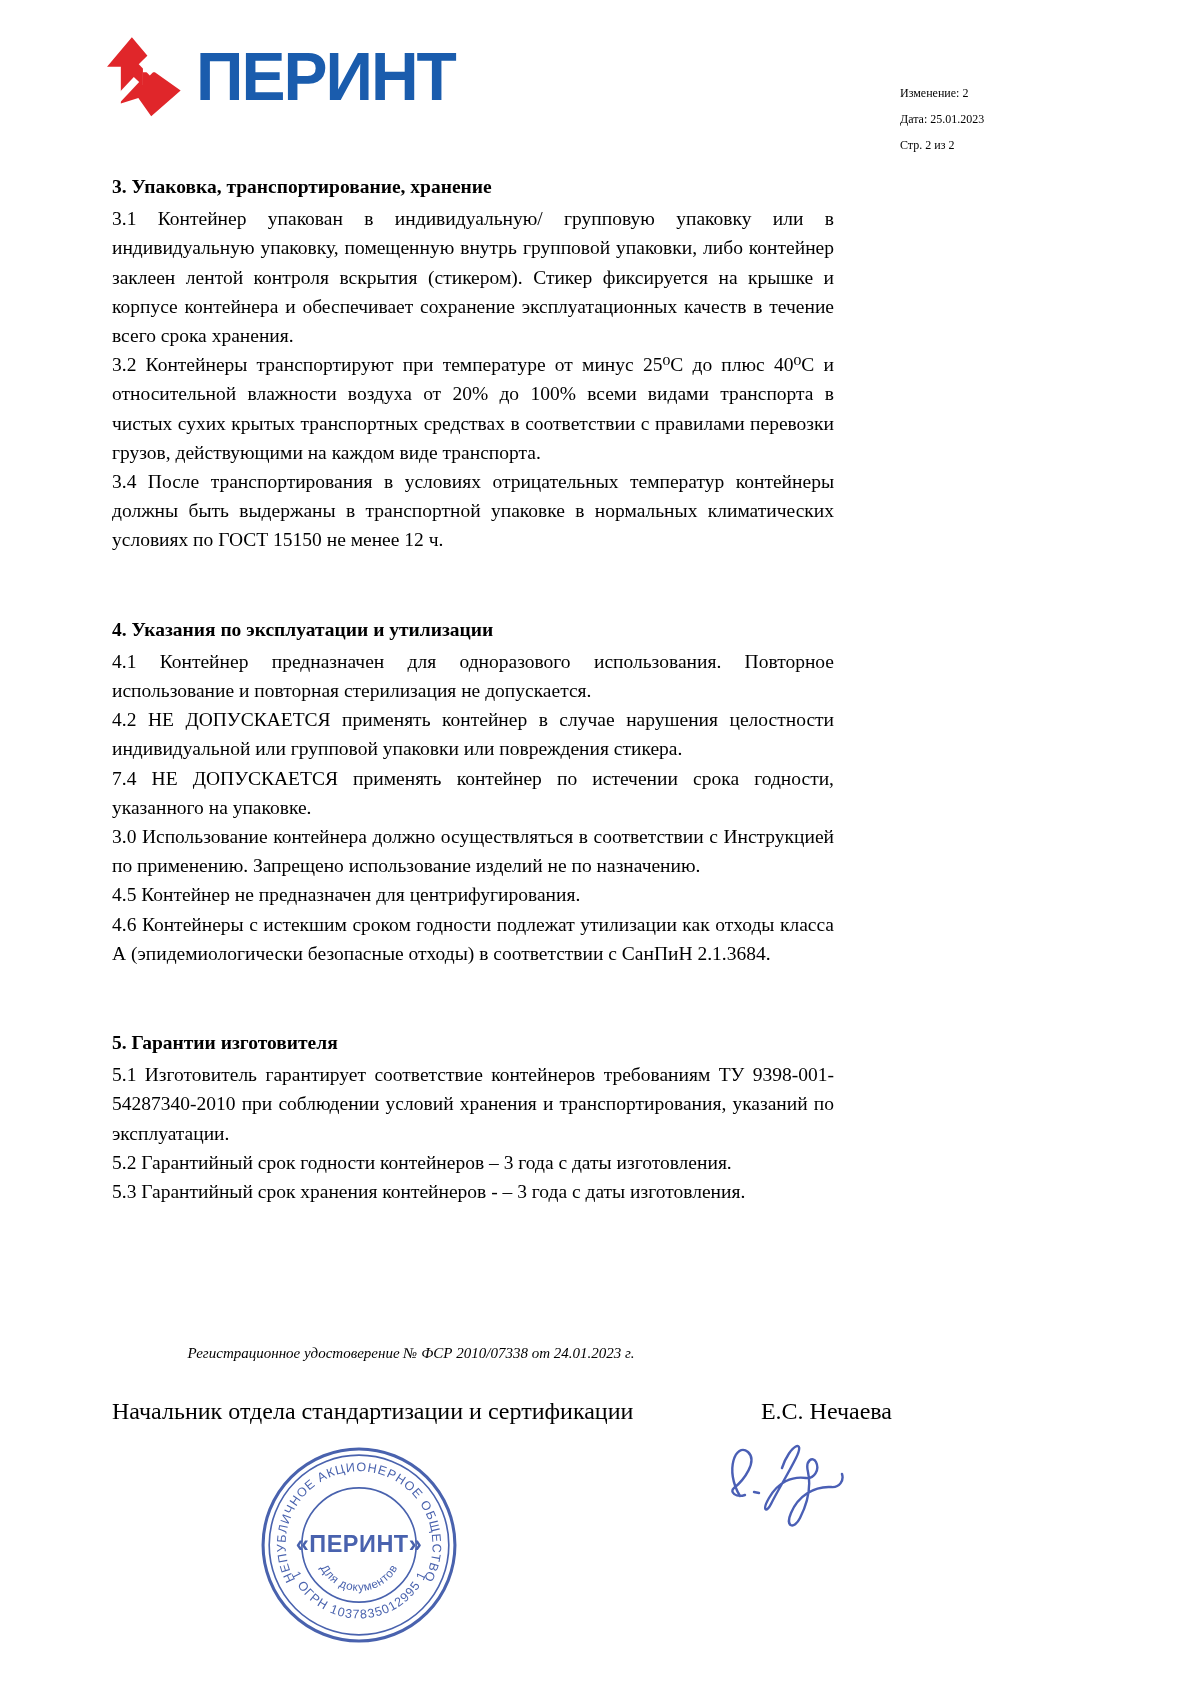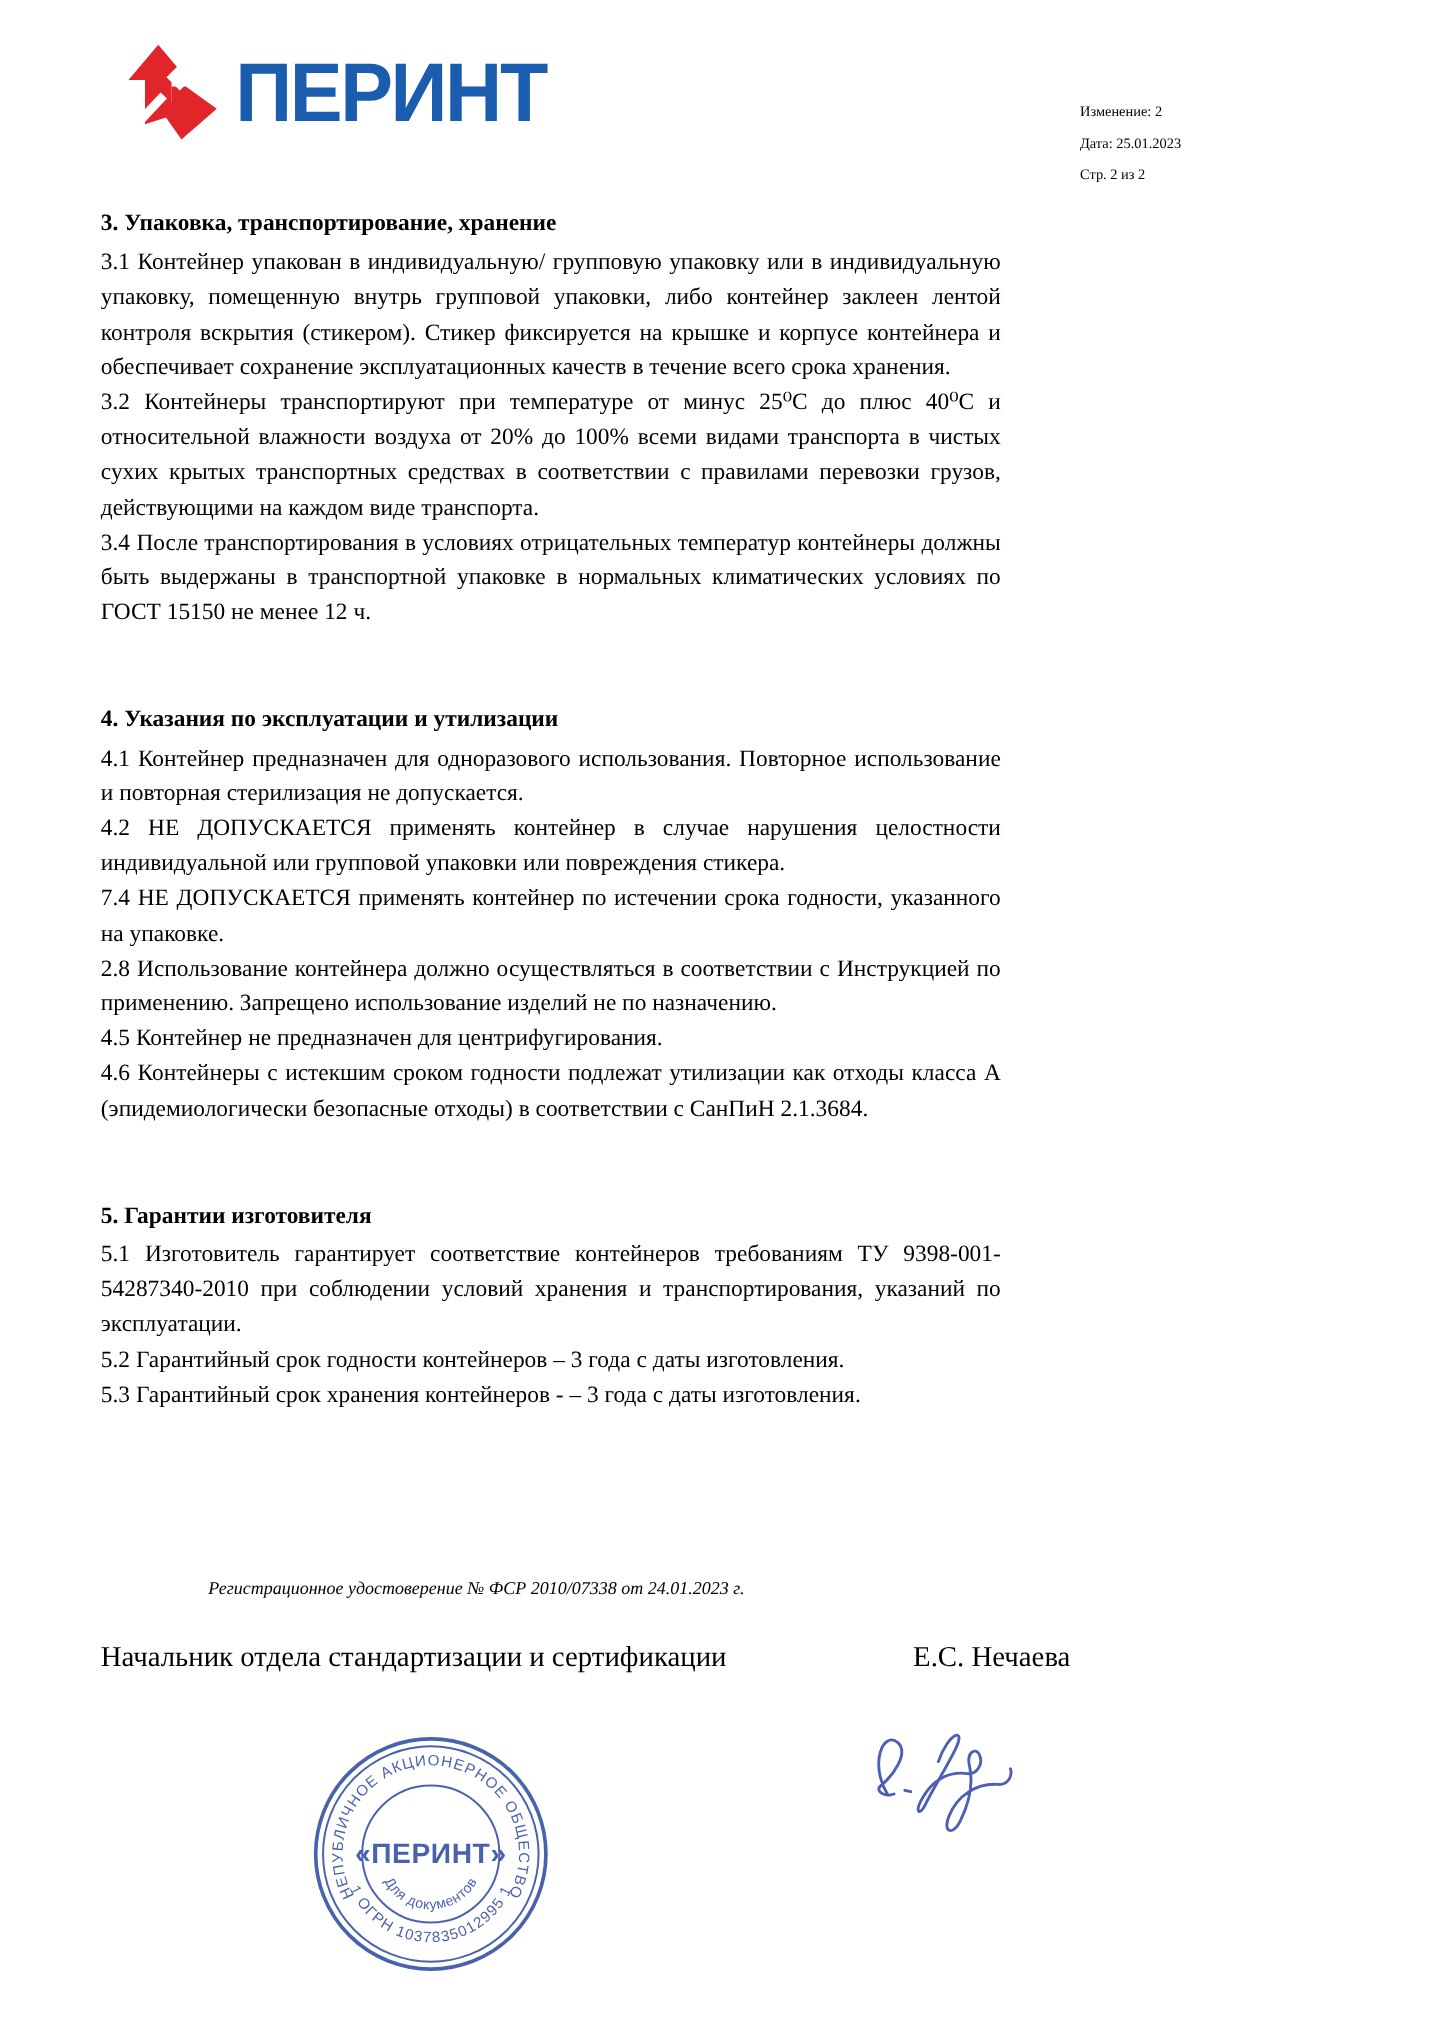--- a/index.html
+++ b/index.html
@@ -23,21 +23,21 @@
     color:#1a5cad;
     line-height:1;
     transform:scaleY(1.05);
   }
   .header-info {
     position:absolute; left:900px; top:80px;
     font-size:12px; line-height:26px; white-space:nowrap;
   }
   
   .content {
-    padding:0 170px 0 84px;
+    padding:0 170px 0 112px;
     font-size:19.5px;
     line-height:29.2px;
   }
   .section { margin:0; }
   .section + .section { margin-top:60px; }
   .sec-heading { font-weight:bold; margin:0 0 3px 0; }
   .para { margin:0; text-align:justify; }
   
   .registration {
     margin-top:133px;
@@ -101,21 +101,21 @@
             <p class="para">3.4 После транспортирования в условиях отрицательных температур контейнеры должны быть выдержаны в транспортной упаковке в нормальных климатических условиях по ГОСТ 15150 не менее 12 ч.</p>
           </div>
   </div>
 
   <div class="section">
     <p class="sec-heading">4. Указания по эксплуатации и утилизации</p>
     <div class="sec-paragraphs">
             <p class="para">4.1 Контейнер предназначен для одноразового использования. Повторное использование и повторная стерилизация не допускается.</p>
             <p class="para">4.2 НЕ ДОПУСКАЕТСЯ применять контейнер в случае нарушения целостности индивидуальной или групповой упаковки или повреждения стикера.</p>
             <p class="para">7.4 НЕ ДОПУСКАЕТСЯ применять контейнер по истечении срока годности, указанного на упаковке.</p>
-            <p class="para">2.8 Использование контейнера должно осуществляться в соответствии с Инструкцией по применению. Запрещено использование изделий не по назначению.</p>
+            <p class="para">3.0 Использование контейнера должно осуществляться в соответствии с Инструкцией по применению. Запрещено использование изделий не по назначению.</p>
             <p class="para">4.5 Контейнер не предназначен для центрифугирования.</p>
             <p class="para">4.6 Контейнеры с истекшим сроком годности подлежат утилизации как отходы класса А (эпидемиологически безопасные отходы) в соответствии с СанПиН 2.1.3684.</p>
           </div>
   </div>
 
   <div class="section">
     <p class="sec-heading">5. Гарантии изготовителя</p>
     <div class="sec-paragraphs">
             <p class="para">5.1 Изготовитель гарантирует соответствие контейнеров требованиям ТУ 9398-001-54287340-2010 при соблюдении условий хранения и транспортирования, указаний по эксплуатации.</p>
             <p class="para">5.2 Гарантийный срок годности контейнеров – 3 года с даты изготовления.</p>

